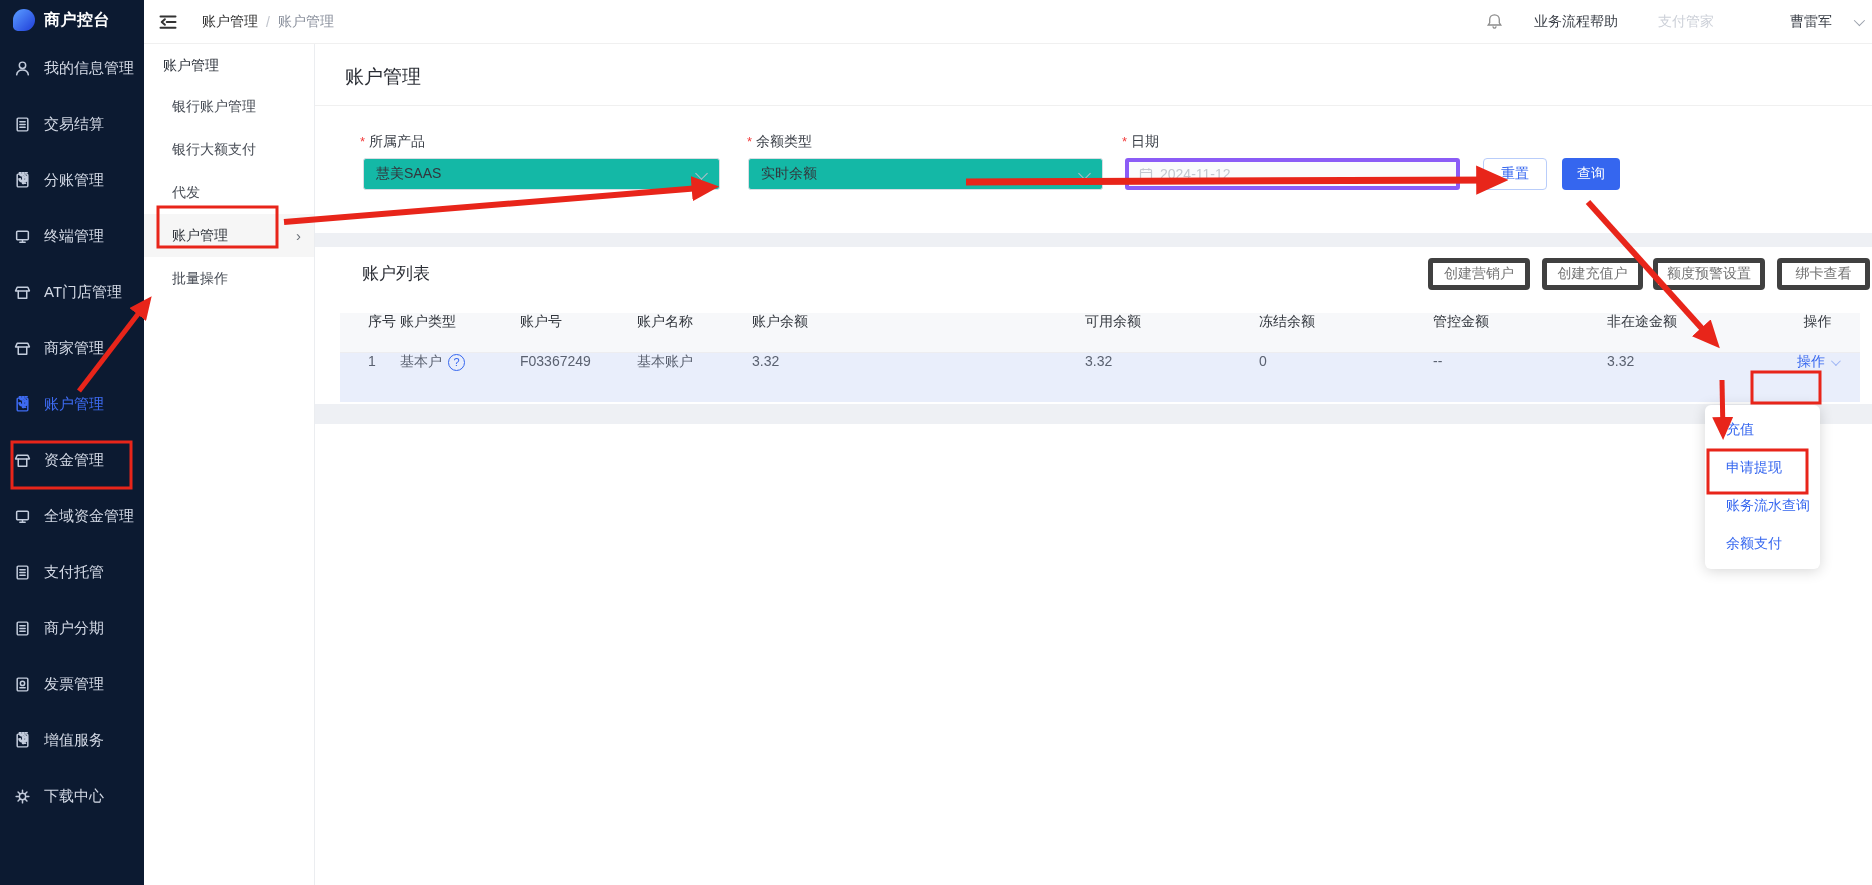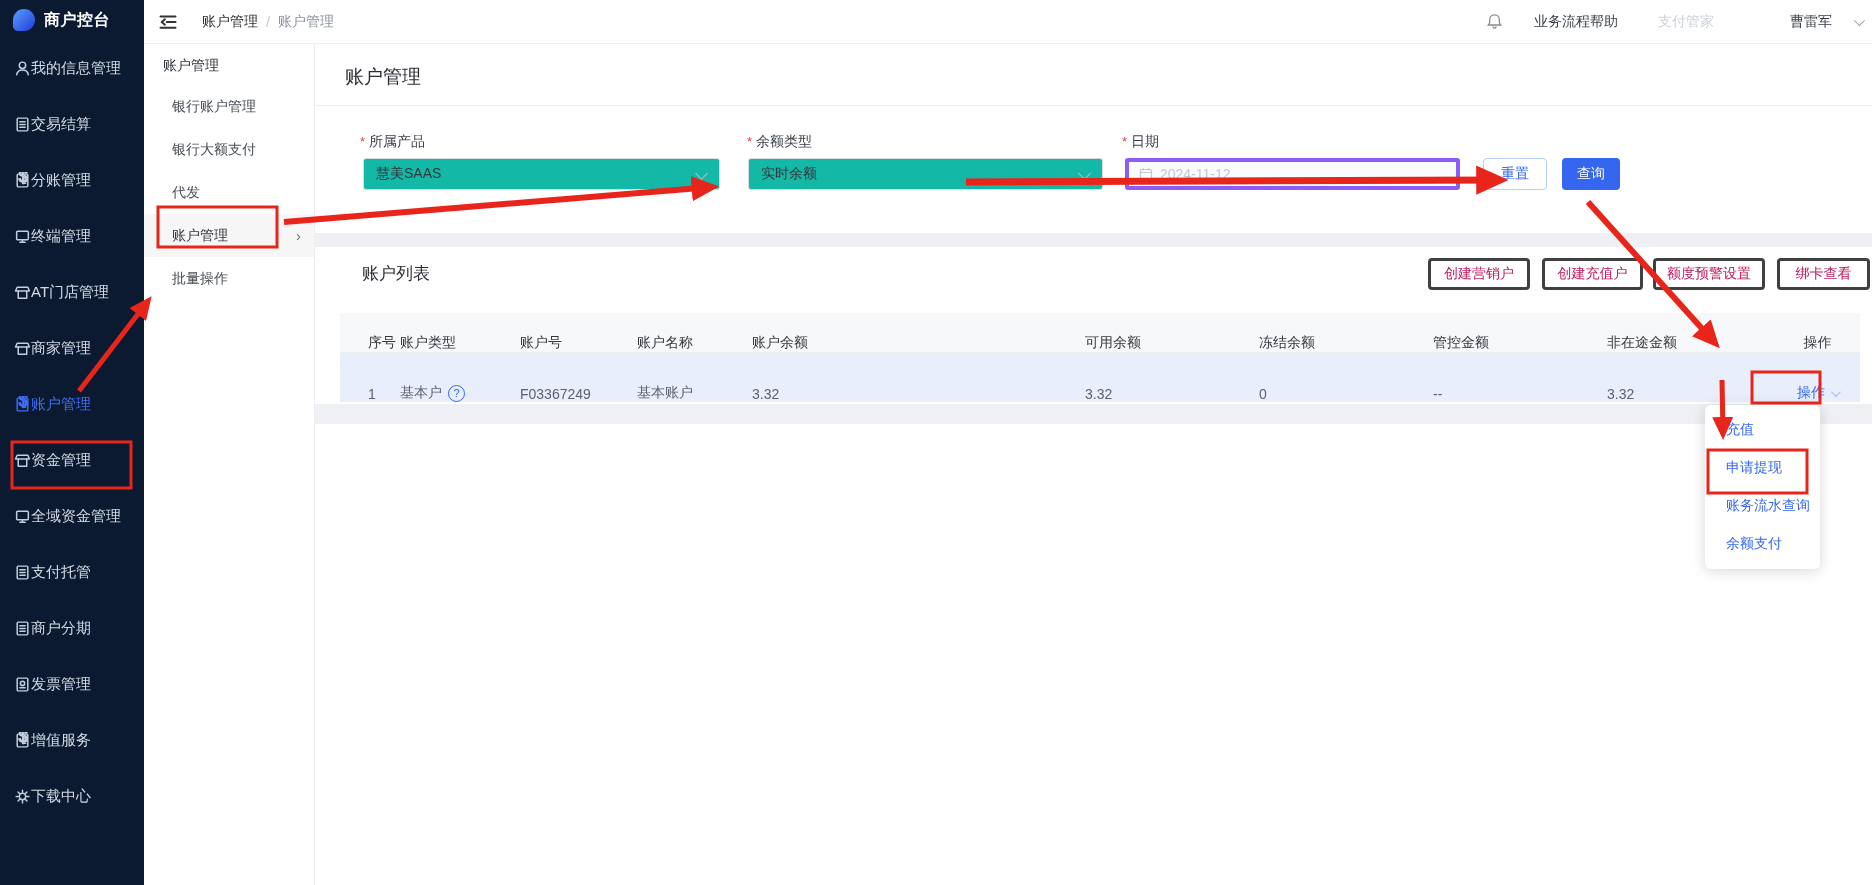--- a/index.html
+++ b/index.html
@@ -5,21 +5,21 @@
   html,body{margin:0;padding:0;background:#fff;}
   .canvas{position:relative;width:1872px;height:885px;background:#fff;overflow:hidden;
           font-family:"Liberation Sans",sans-serif;font-size:14px;color:#333;}
 
   
   .sidenav{position:absolute;left:0;top:0;width:144px;height:885px;background:#0c1a31;z-index:5;}
   .logo-row{display:flex;align-items:center;gap:9px;height:40px;padding-left:13px;}
   .logo-mark{width:22px;height:22px;border-radius:50% 50% 50% 22%;
              background:linear-gradient(135deg,#4f8bfa 20%,#2b50e0 80%);}
   .logo-text{color:#fff;font-weight:bold;font-size:16px;letter-spacing:.5px;}
-  .nav-item{display:flex;align-items:center;height:56px;padding-left:14px;
+  .nav-item{display:flex;align-items:center;gap:13px;height:56px;padding-left:14px;
             color:#d3d9e5;font-size:15px;cursor:pointer;}
   .nav-item.active{color:#3e6bf2;}
   .icn{width:17px;height:17px;flex:0 0 auto;stroke:#c4cddd;fill:none;stroke-width:1.4;stroke-linecap:round;stroke-linejoin:round;}
   .nav-item.active .icn{stroke:#3e6bf2;}
 
   
   .topbar{position:absolute;left:144px;top:0;width:1728px;height:44px;background:#fff;
           border-bottom:1px solid #f0f0f0;display:flex;align-items:center;box-sizing:border-box;z-index:4;}
   .fold-ic{width:20px;height:20px;margin-left:14px;stroke:#333;fill:none;stroke-width:1.6;stroke-linecap:round;stroke-linejoin:round;cursor:pointer;}
   .crumbs{margin-left:24px;display:flex;align-items:center;gap:8px;font-size:14px;}
@@ -56,26 +56,26 @@
           background:#14b8a6;display:flex;align-items:center;padding-left:12px;color:#33373e;cursor:pointer;}
   .sel-caret{position:absolute;right:13px;top:10px;width:8px;height:8px;border-right:1.5px solid #b9bec9;
              border-bottom:1.5px solid #b9bec9;transform:rotate(45deg);}
   .date-input{position:absolute;height:32px;box-sizing:border-box;border:4px solid #8b5cf6;border-radius:3px;
               background:#fafbfc;display:flex;align-items:center;padding-left:10px;gap:7px;color:#c2c7cf;}
   .cal-ic{width:14px;height:14px;stroke:#c2c7cf;fill:none;stroke-width:1.2;}
   .btn{position:absolute;height:32px;box-sizing:border-box;border-radius:4px;font-size:14px;
        display:flex;align-items:center;justify-content:center;cursor:pointer;}
   .btn-reset{border:1px solid #b9cdfa;background:#fff;color:#3566ef;}
   .btn-query{background:#3566ef;color:#fff;border:none;}
-  .btn-ghost{border:3px solid #404040;background:#fff;color:#be185d;}
+  .btn-ghost{border:5px solid #404040;background:#fff;color:#737373;}
   .list-title{position:absolute;left:47px;top:218px;font-size:17px;font-weight:500;color:#2a2d34;}
 
   
   .tbl{position:absolute;left:25px;top:269px;width:1520px;}
-  .trow{display:flex;align-items:flex-end;padding-left:28px;box-sizing:border-box;}
+  .trow{display:flex;align-items:flex-start;padding-left:28px;box-sizing:border-box;}
   .thead{height:40px;background:#f7f8fa;color:#33373e;border-bottom:1px solid #ededf0;}
   .tdata{height:49px;background:#e9eefb;color:#5a6170;}
   .c0{width:32px;}.c1{width:120px;}.c2{width:117px;}.c3{width:115px;}.c4{width:333px;}
   .c5{width:174px;}.c6{width:174px;}.c7{width:174px;}.c8{width:168px;}
   .c9{flex:1;text-align:center;}
   .type-cell{display:flex;align-items:center;gap:6px;}
   .q-ic{width:15px;height:15px;border:1px solid #3566ef;border-radius:50%;color:#3566ef;font-size:11px;
         display:inline-flex;align-items:center;justify-content:center;cursor:pointer;}
   .op-link{color:#3566ef;cursor:pointer;display:inline-flex;align-items:center;gap:6px;}
   .op-caret{width:6px;height:6px;border-right:1.4px solid #9db4f5;border-bottom:1.4px solid #9db4f5;

